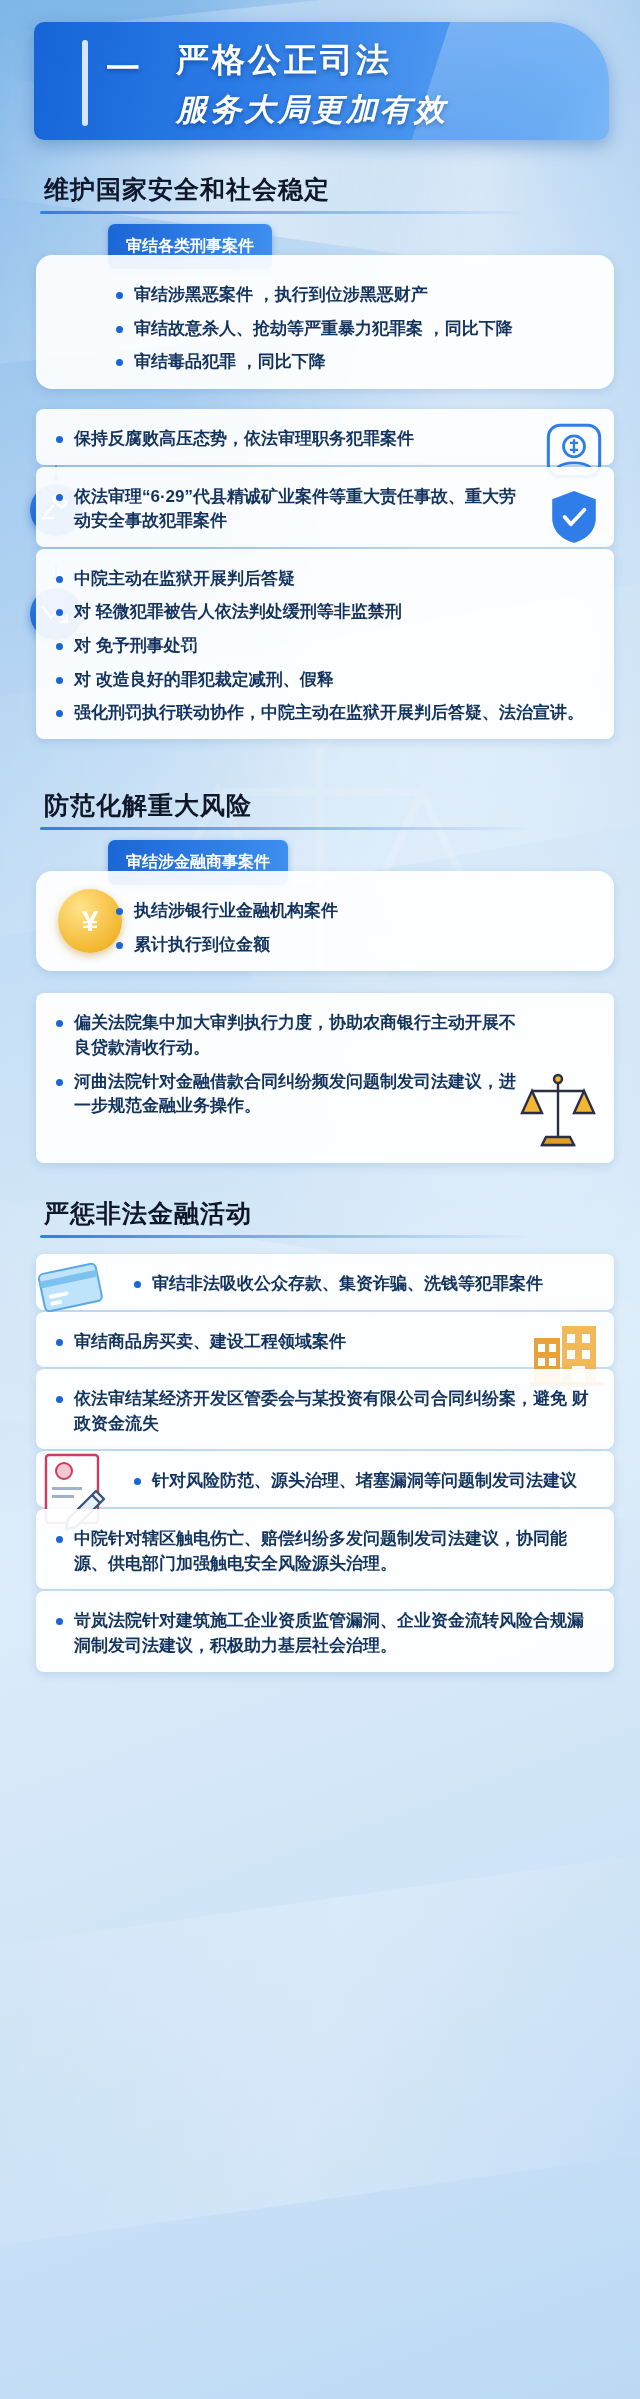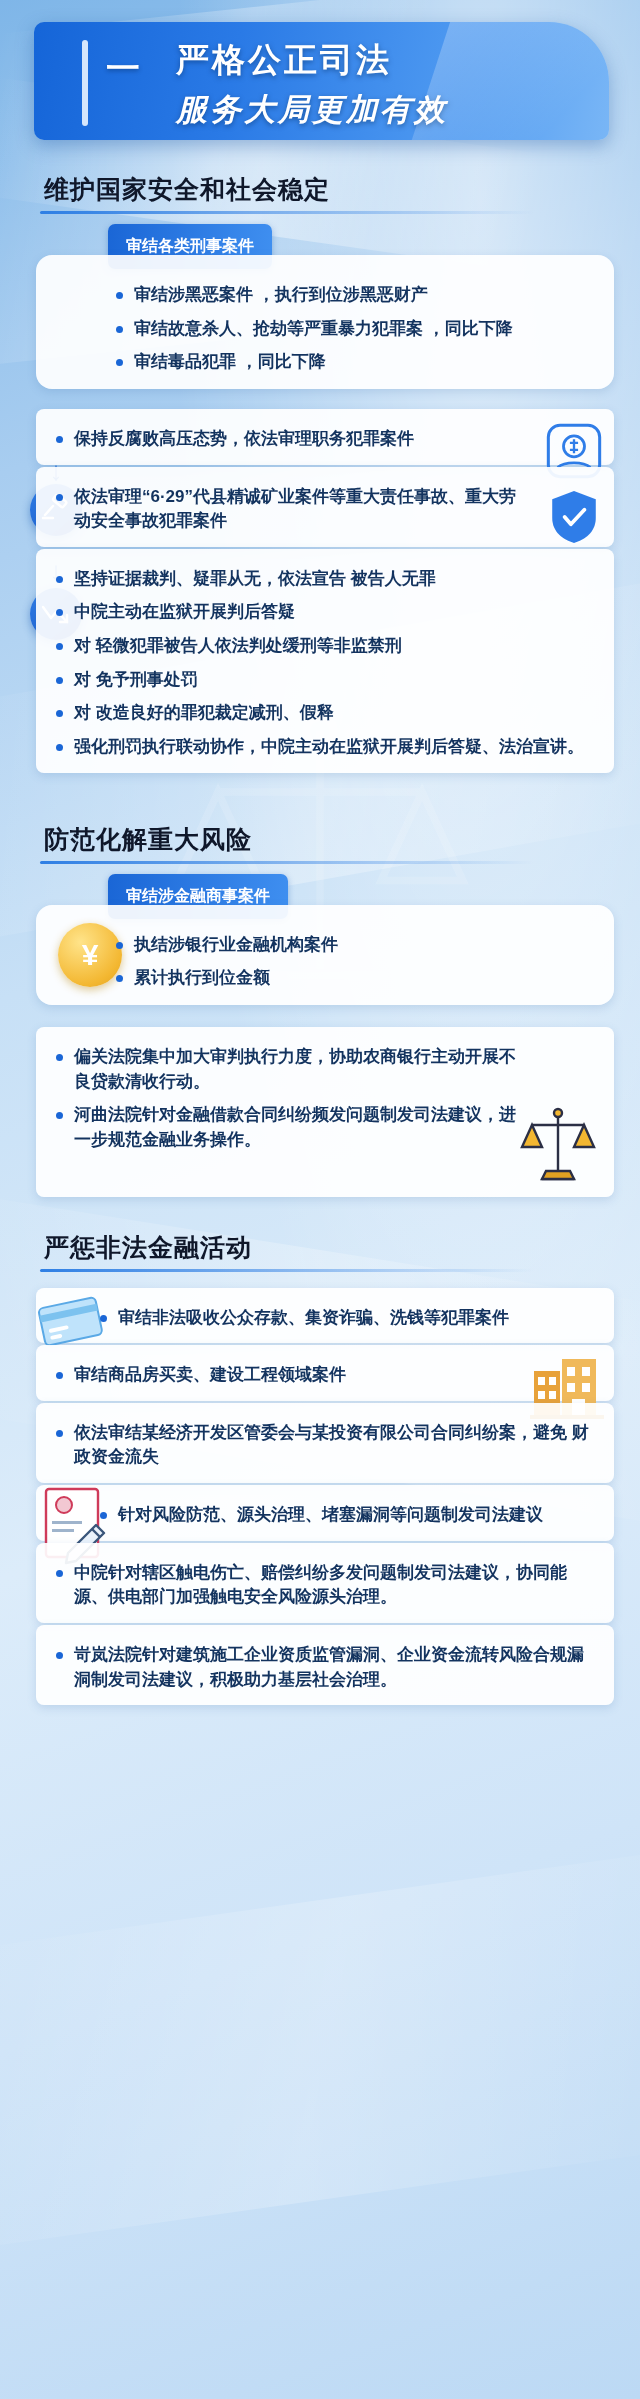--- a/index.html
+++ b/index.html
@@ -115,21 +115,21 @@
     position:absolute;left:22px;top:18px;width:64px;height:64px;border-radius:50%;
     background:radial-gradient(circle at 35% 30%,#ffe48a,#f3b731 70%,#e0a122);
     box-shadow:0 3px 9px rgba(190,140,20,.45);
     display:flex;align-items:center;justify-content:center;color:#fff;font-size:30px;font-weight:bold;
   }
   .scales{position:absolute;right:16px;bottom:8px;width:80px;height:86px;}
   .card-icon{position:absolute;left:-2px;top:6px;width:78px;height:60px;}
   .bank-icon{position:absolute;right:8px;top:-6px;width:78px;height:70px;}
   .doc-icon{position:absolute;left:2px;top:0px;width:76px;height:80px;}
 
-  .indent-card{padding-left:62px;}
+  .indent-card{padding-left:96px;}
   .indent-card-r{padding-right:96px;}
 
   .spacer-lg{height:42px;}
   .spacer-md{height:26px;}
 </style>
 </head>
 <body>
 
 <div class="page">
 
@@ -220,21 +220,20 @@
       <path d="M24 2 45 10v18c0 14-11 21-21 24C14 49 3 42 3 28V10z" fill="#2f7de8"></path>
       <path d="M15 27l6 7 13-14" fill="none" stroke="#ffffff" stroke-width="3.6" stroke-linecap="round" stroke-linejoin="round"></path>
     </svg>
     <ul class="bl">
       <li>依法审理“6·29”代县精诚矿业案件等重大责任事故、重大劳动安全事故犯罪案件</li>
     </ul>
   </div>
 
   <div class="card">
     <ul class="bl">
-      <li>坚持证据裁判、疑罪从无，依法宣告        被告人无罪</li>
       <li>中院主动在监狱开展判后答疑</li>
       <li>对        轻微犯罪被告人依法判处缓刑等非监禁刑</li>
       <li>对        免予刑事处罚</li>
       <li>对        改造良好的罪犯裁定减刑、假释</li>
       <li>强化刑罚执行联动协作，中院主动在监狱开展判后答疑、法治宣讲。</li>
     </ul>
   </div>
 
   <div class="spacer-lg"></div>
 

